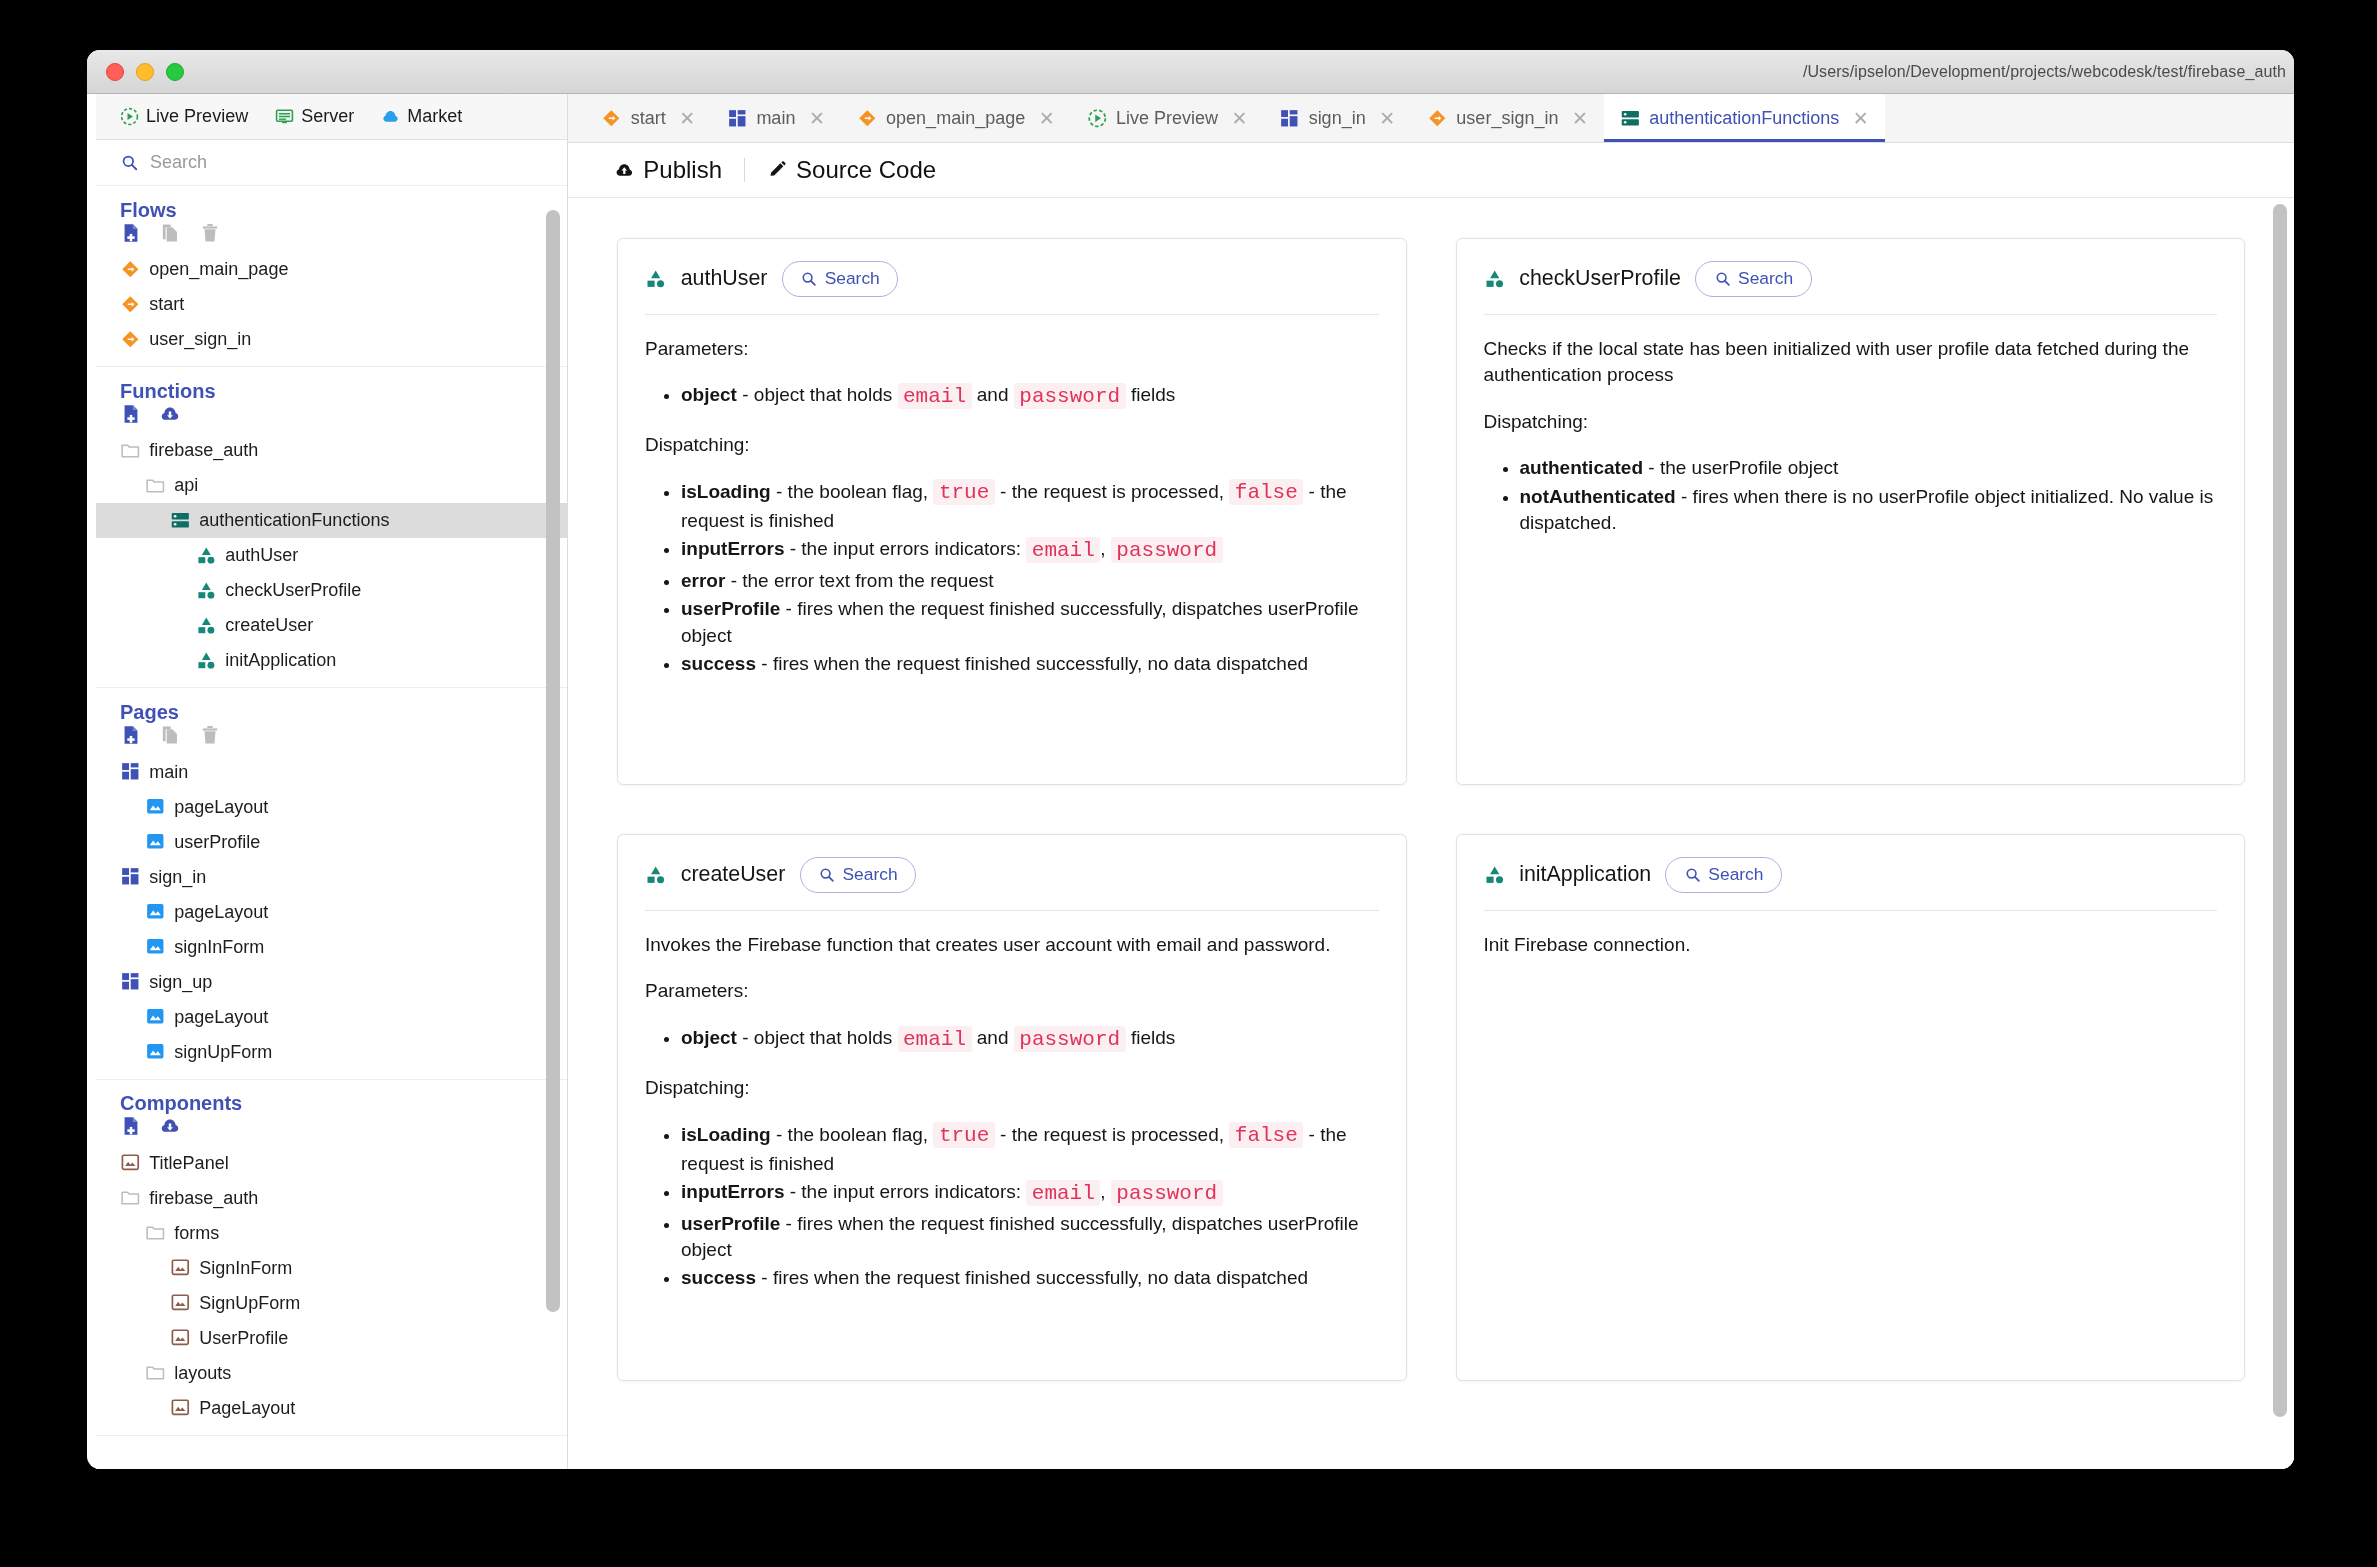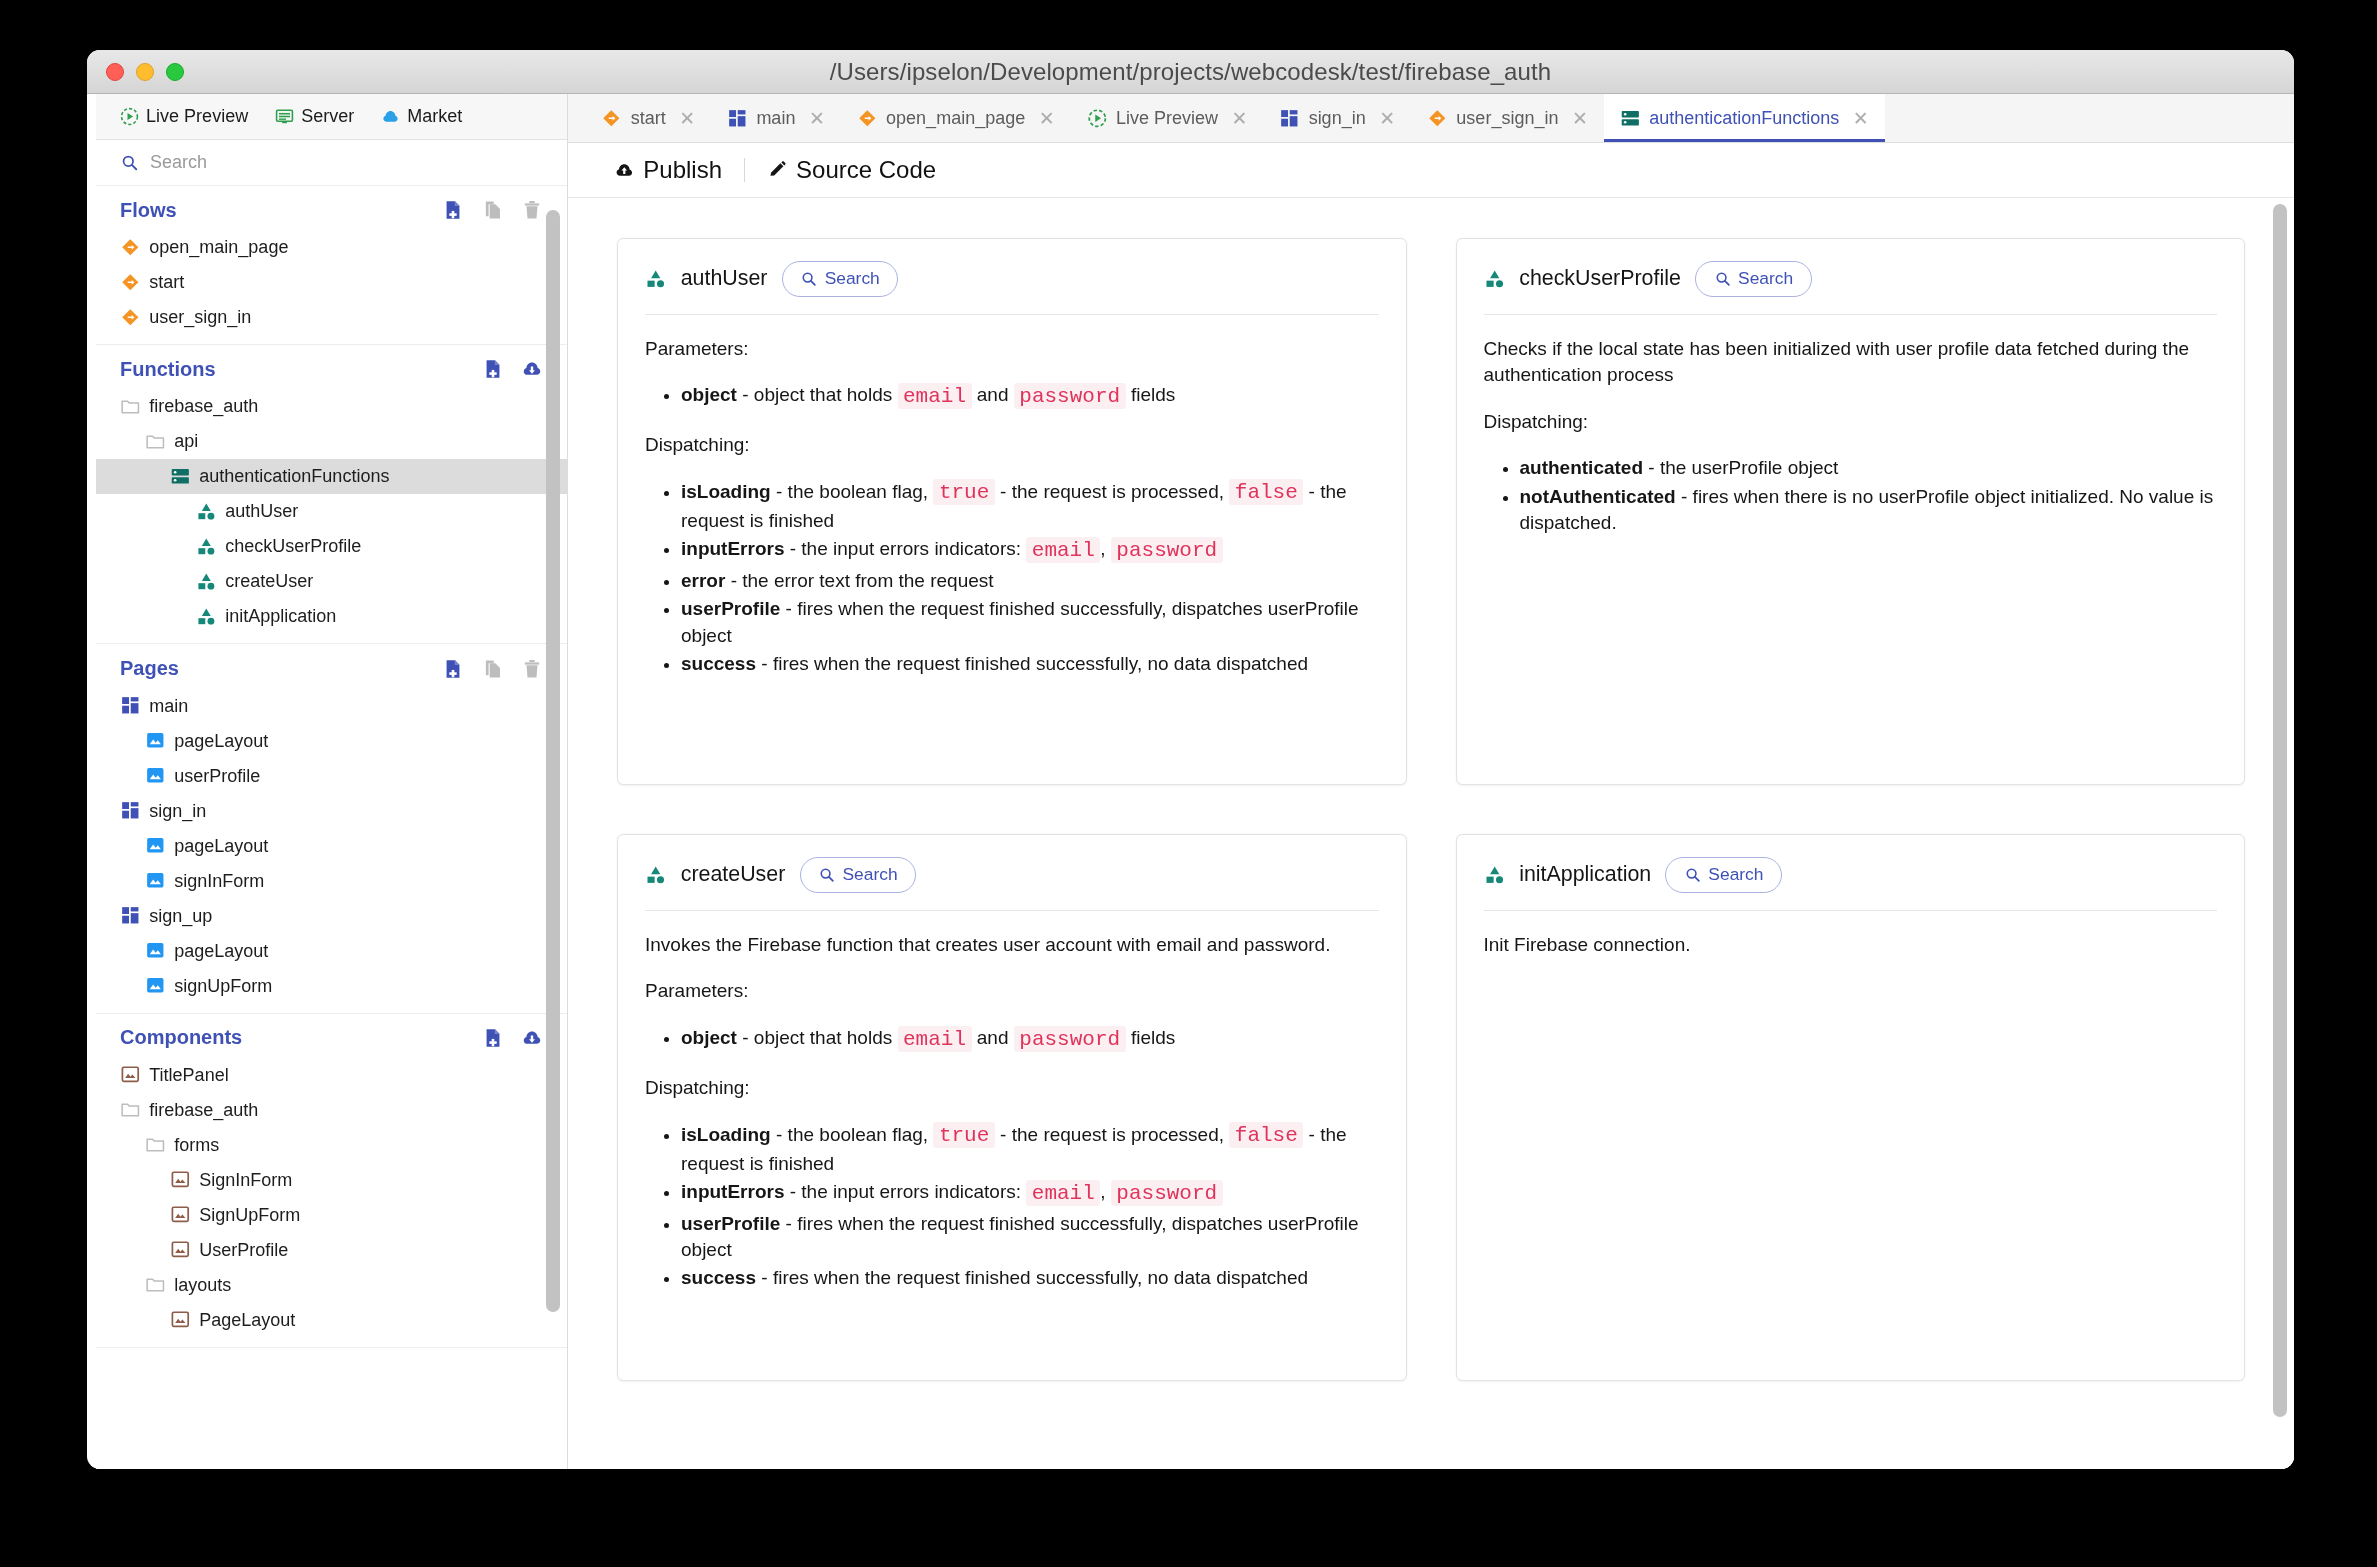--- a/index.html
+++ b/index.html
@@ -36,23 +36,23 @@
   .traffic {
     display: flex; gap: 12px;
     margin-left: 19px;
   }
   .dot { width: 18px; height: 18px; border-radius: 50%; }
   .dot.red    { background: #ff5f57; border: 0.8px solid #e0443e; }
   .dot.yellow { background: #ffbd2e; border: 0.8px solid #dea123; }
   .dot.green  { background: #28c840; border: 0.8px solid #1aab29; }
   .titlebar-title {
     position: absolute;
-    left: 0; right: 0;
-    text-align: center;
-    font-size: 24px;
+    left: 0; right: 8px;
+    text-align: right;
+    font-size: 16px;
     color: #4b4b4b;
     letter-spacing: 0.1px;
   }
 
   
   .body-split { flex: 1 1 auto; display: flex; min-height: 0; padding-left: 9px; }
 
   
   .leftpane {
     width: 472px;
@@ -97,20 +97,21 @@
   }
   .tree-inner { padding-bottom: 24px; }
 
   .section {
     border-bottom: 0.8px solid #ededed;
     padding-bottom: 9.5px;
   }
   .section-head {
     display: flex; 
     padding: 12.7px 24px 8px 24px;
+    flex-direction: column;
   }
   .section-title {
     font-size: 20px; font-weight: bold; color: #3f51b5;
     flex: 1 1 auto;
   }
   .section-actions { display: flex; align-items: center; gap: 17.4px; }
 
   .row {
     display: flex; align-items: center;
     height: 35px;

